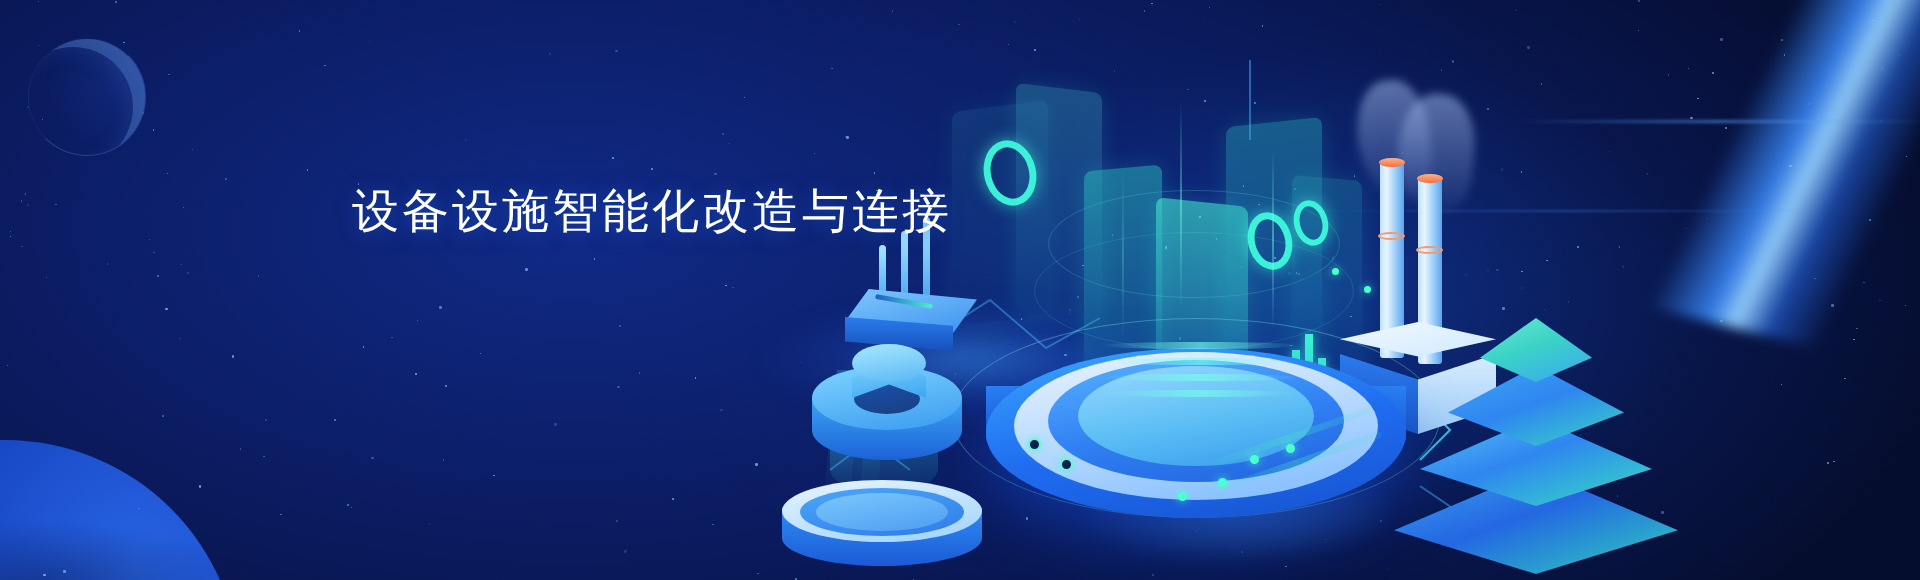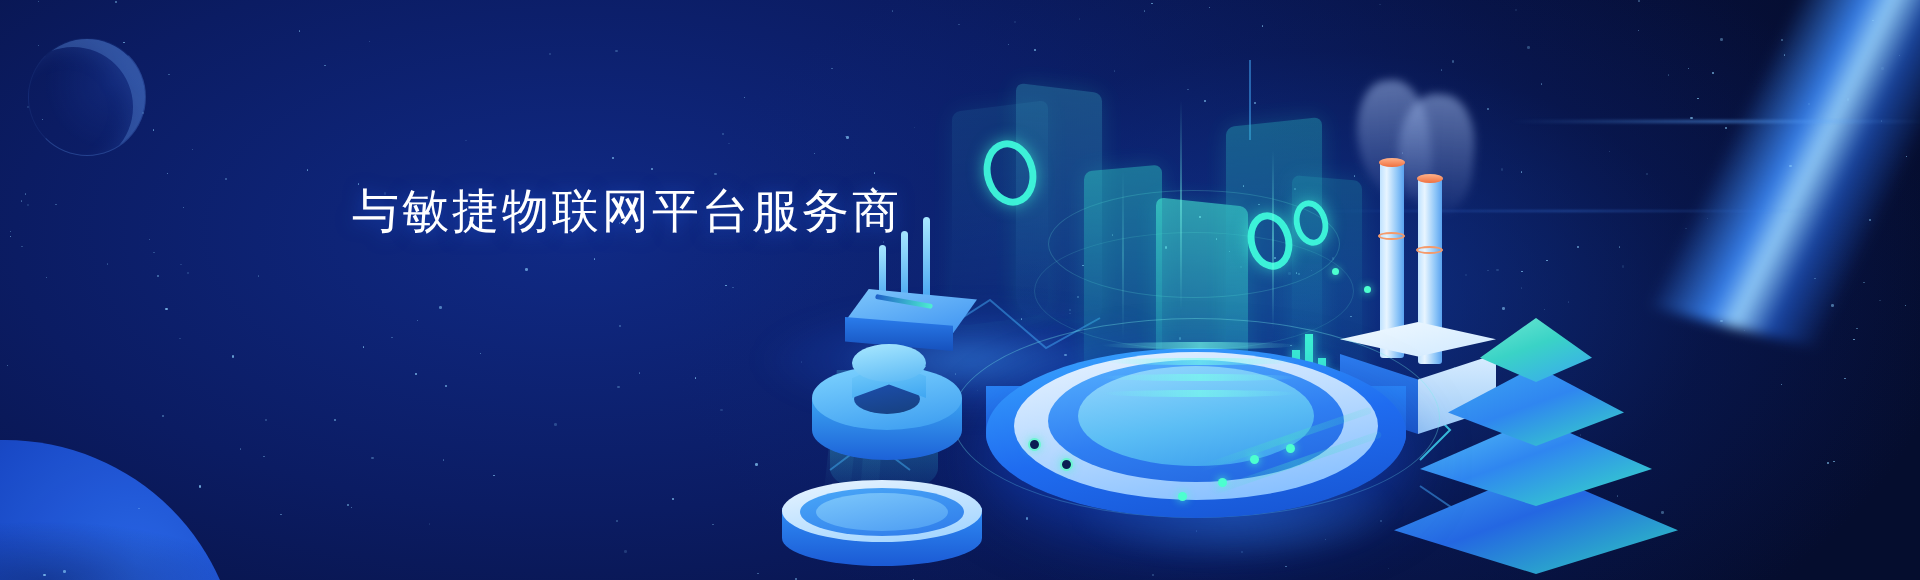--- a/index.html
+++ b/index.html
@@ -516,21 +516,21 @@
       <span class="star" style="width: 1.5px; height: 1.5px; left: 651.26px; top: 168.331px; opacity: 0.62;"></span>
       <span class="star" style="width: 1.5px; height: 1.5px; left: 1007.59px; top: 43.8139px; opacity: 0.45;"></span>
       <span class="star" style="width: 1.5px; height: 1.5px; left: 21.3039px; top: 245.512px; opacity: 0.29;"></span>
       <span class="star" style="width: 1.5px; height: 1.5px; left: 1014.14px; top: 21.3068px; opacity: 0.13;"></span>
       <span class="star" style="width: 1.5px; height: 1.5px; left: 1187.37px; top: 88.7922px; opacity: 0.32;"></span>
       <span class="star" style="width: 1.5px; height: 1.5px; left: 1228.51px; top: 250.879px; opacity: 0.68;"></span>
       <span class="star" style="width: 1.5px; height: 1.5px; left: 9.82787px; top: 235.954px; opacity: 0.69;"></span>
     </div>
 
   <div class="copy">
-    <div class="headline">与敏捷物联网平台服务商</div>
+    <div class="headline">设备设施智能化改造与连接</div>
   </div>
 
   <div class="stage">
 
     <div class="floorlight"></div>
     <div class="shaft sh1"></div>
     <div class="shaft sh2"></div>
 
     <svg class="wires" viewBox="0 0 970 580">
       <path class="wire dim" d="M -48 300 L -10 332 L 40 300 L 96 348 L 150 318"></path>

